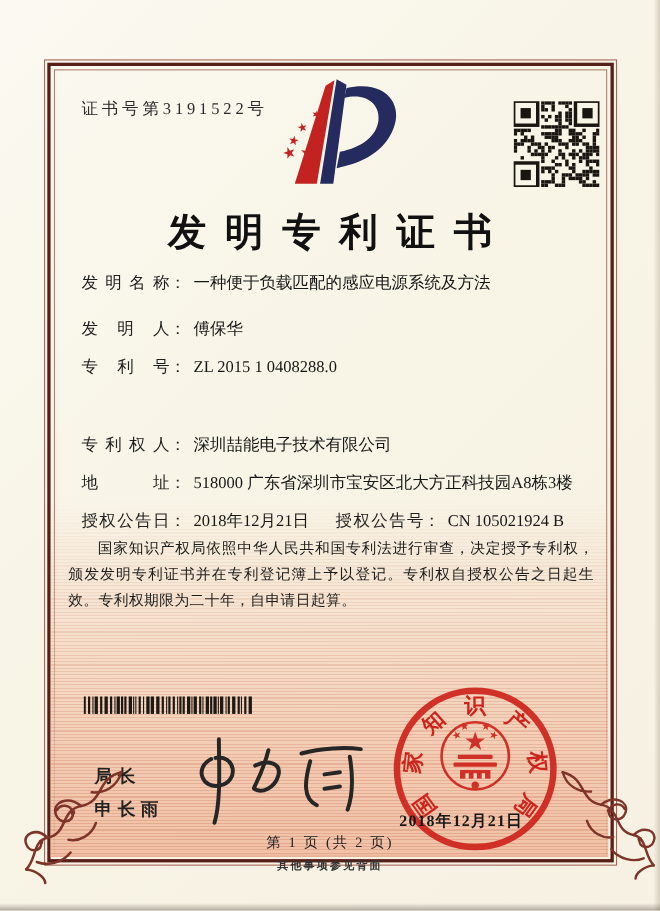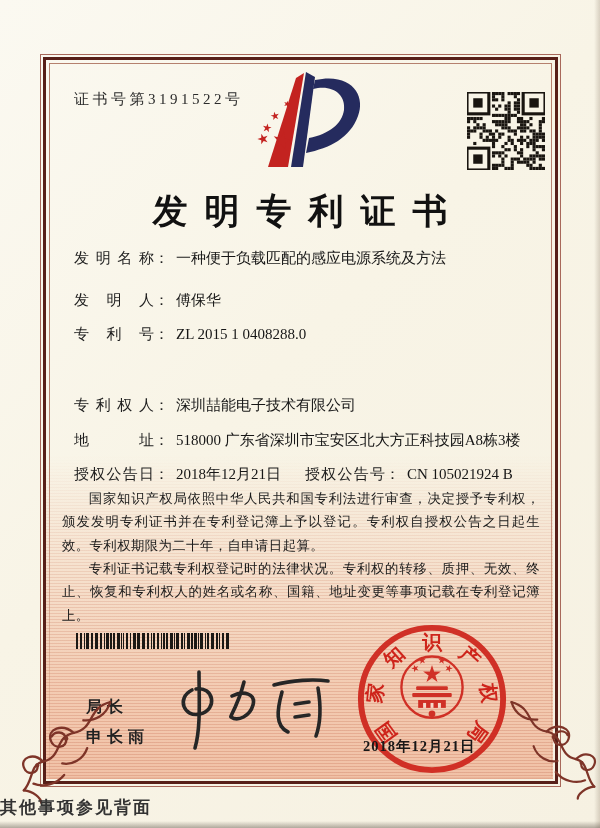--- a/index.html
+++ b/index.html
@@ -38,21 +38,21 @@
   .paras{position:absolute;left:62px;top:487px;width:478px;font-size:13.4px;
     line-height:1.74;letter-spacing:.4px;color:#1b1b1b;text-align:justify;}
   .paras p{margin:0;text-indent:2em;}
   .barcode{position:absolute;left:76px;top:633px;width:154px;height:16px;}
   .signer{position:absolute;left:86px;top:692px;font-size:16px;letter-spacing:5px;color:#222;font-weight:bold;line-height:30px;}
   .signature{position:absolute;left:168px;top:668px;width:180px;height:84px;}
   .seal{position:absolute;left:353px;top:620px;width:158px;height:158px;}
   .seal-date{position:absolute;left:363px;top:737px;font-size:14.5px;font-weight:bold;
     letter-spacing:1px;color:#181818;white-space:nowrap;}
   .page-info{position:absolute;left:0;top:757px;width:100%;text-align:center;font-size:13px;letter-spacing:2px;color:#222;}
-  .back-note{position:absolute;left:0;top:796px;width:100%;text-align:left;font-size:17px;
+  .back-note{position:absolute;left:0;top:780px;width:100%;text-align:center;font-size:10px;
     letter-spacing:2px;color:#333;font-weight:bold;}
   .orn{position:absolute;pointer-events:none;}
   .orn-bl{left:20px;top:698px;width:96px;height:106px;}
   .orn-br{left:506px;top:698px;width:92px;height:102px;transform:scaleX(-1);}
 </style>
 </head>
 <body>
 
 <div id="page">
 
@@ -327,21 +327,20 @@
   </div>
   <div class="row" style="top:464px">
     <span class="flabel">授权公告日</span><span class="fcolon">：</span><span class="fvalue">2018年12月21日</span>
   </div>
   <div class="row" style="top:464px;left:305px">
     <span class="flabel">授权公告号</span><span class="fcolon">：</span><span class="fvalue">CN 105021924 B</span>
   </div>
 
   <div class="paras">
     <p>国家知识产权局依照中华人民共和国专利法进行审查，决定授予专利权，颁发发明专利证书并在专利登记簿上予以登记。专利权自授权公告之日起生效。专利权期限为二十年，自申请日起算。</p>
-    <p>专利证书记载专利权登记时的法律状况。专利权的转移、质押、无效、终止、恢复和专利权人的姓名或名称、国籍、地址变更等事项记载在专利登记簿上。</p>
   </div>
 
   <div class="barcode">
     <svg id="bc-svg" width="154" height="16" viewBox="0 0 154 16">
         <rect x="0" y="0" width="2" height="16" fill="#1c1814"></rect>
         <rect x="4" y="0" width="2" height="16" fill="#1c1814"></rect>
         <rect x="8" y="0" width="1" height="16" fill="#1c1814"></rect>
         <rect x="10" y="0" width="3" height="16" fill="#1c1814"></rect>
         <rect x="15" y="0" width="2" height="16" fill="#1c1814"></rect>
         <rect x="19" y="0" width="3" height="16" fill="#1c1814"></rect>
@@ -462,17 +461,18 @@
         <path d="M24,66 C14,56 0,62 4,72 C7,81 20,79 18,70"></path>
         <path d="M70,52 C66,64 54,70 44,68"></path>
         <path d="M46,80 C38,90 24,93 14,89"></path>
         <path d="M4,96 C14,97 22,104 22,109"></path>
       </g>
       <circle cx="48" cy="42" r="2.4" fill="#7e3428"></circle>
       <circle cx="18" cy="70" r="2.2" fill="#7e3428"></circle>
     </svg>
   </div>
 
+  <div class="page-info">第 1 页 (共 2 页)</div>
   <div class="back-note">其他事项参见背面</div>
 
   <div class="edge-right"></div>
   <div class="edge-bottom"></div>
 </div>
 
 </body></html>

